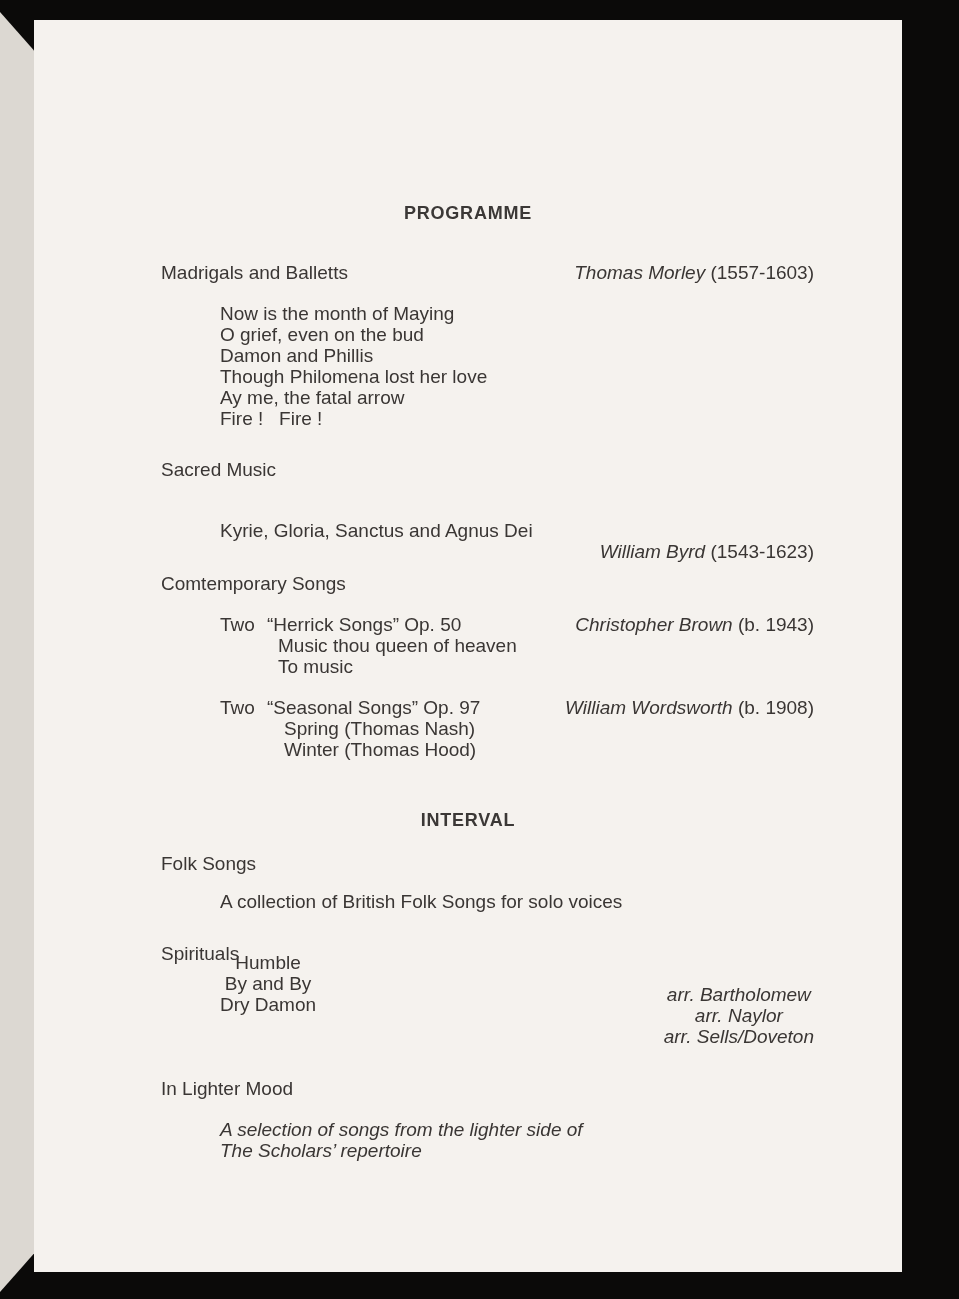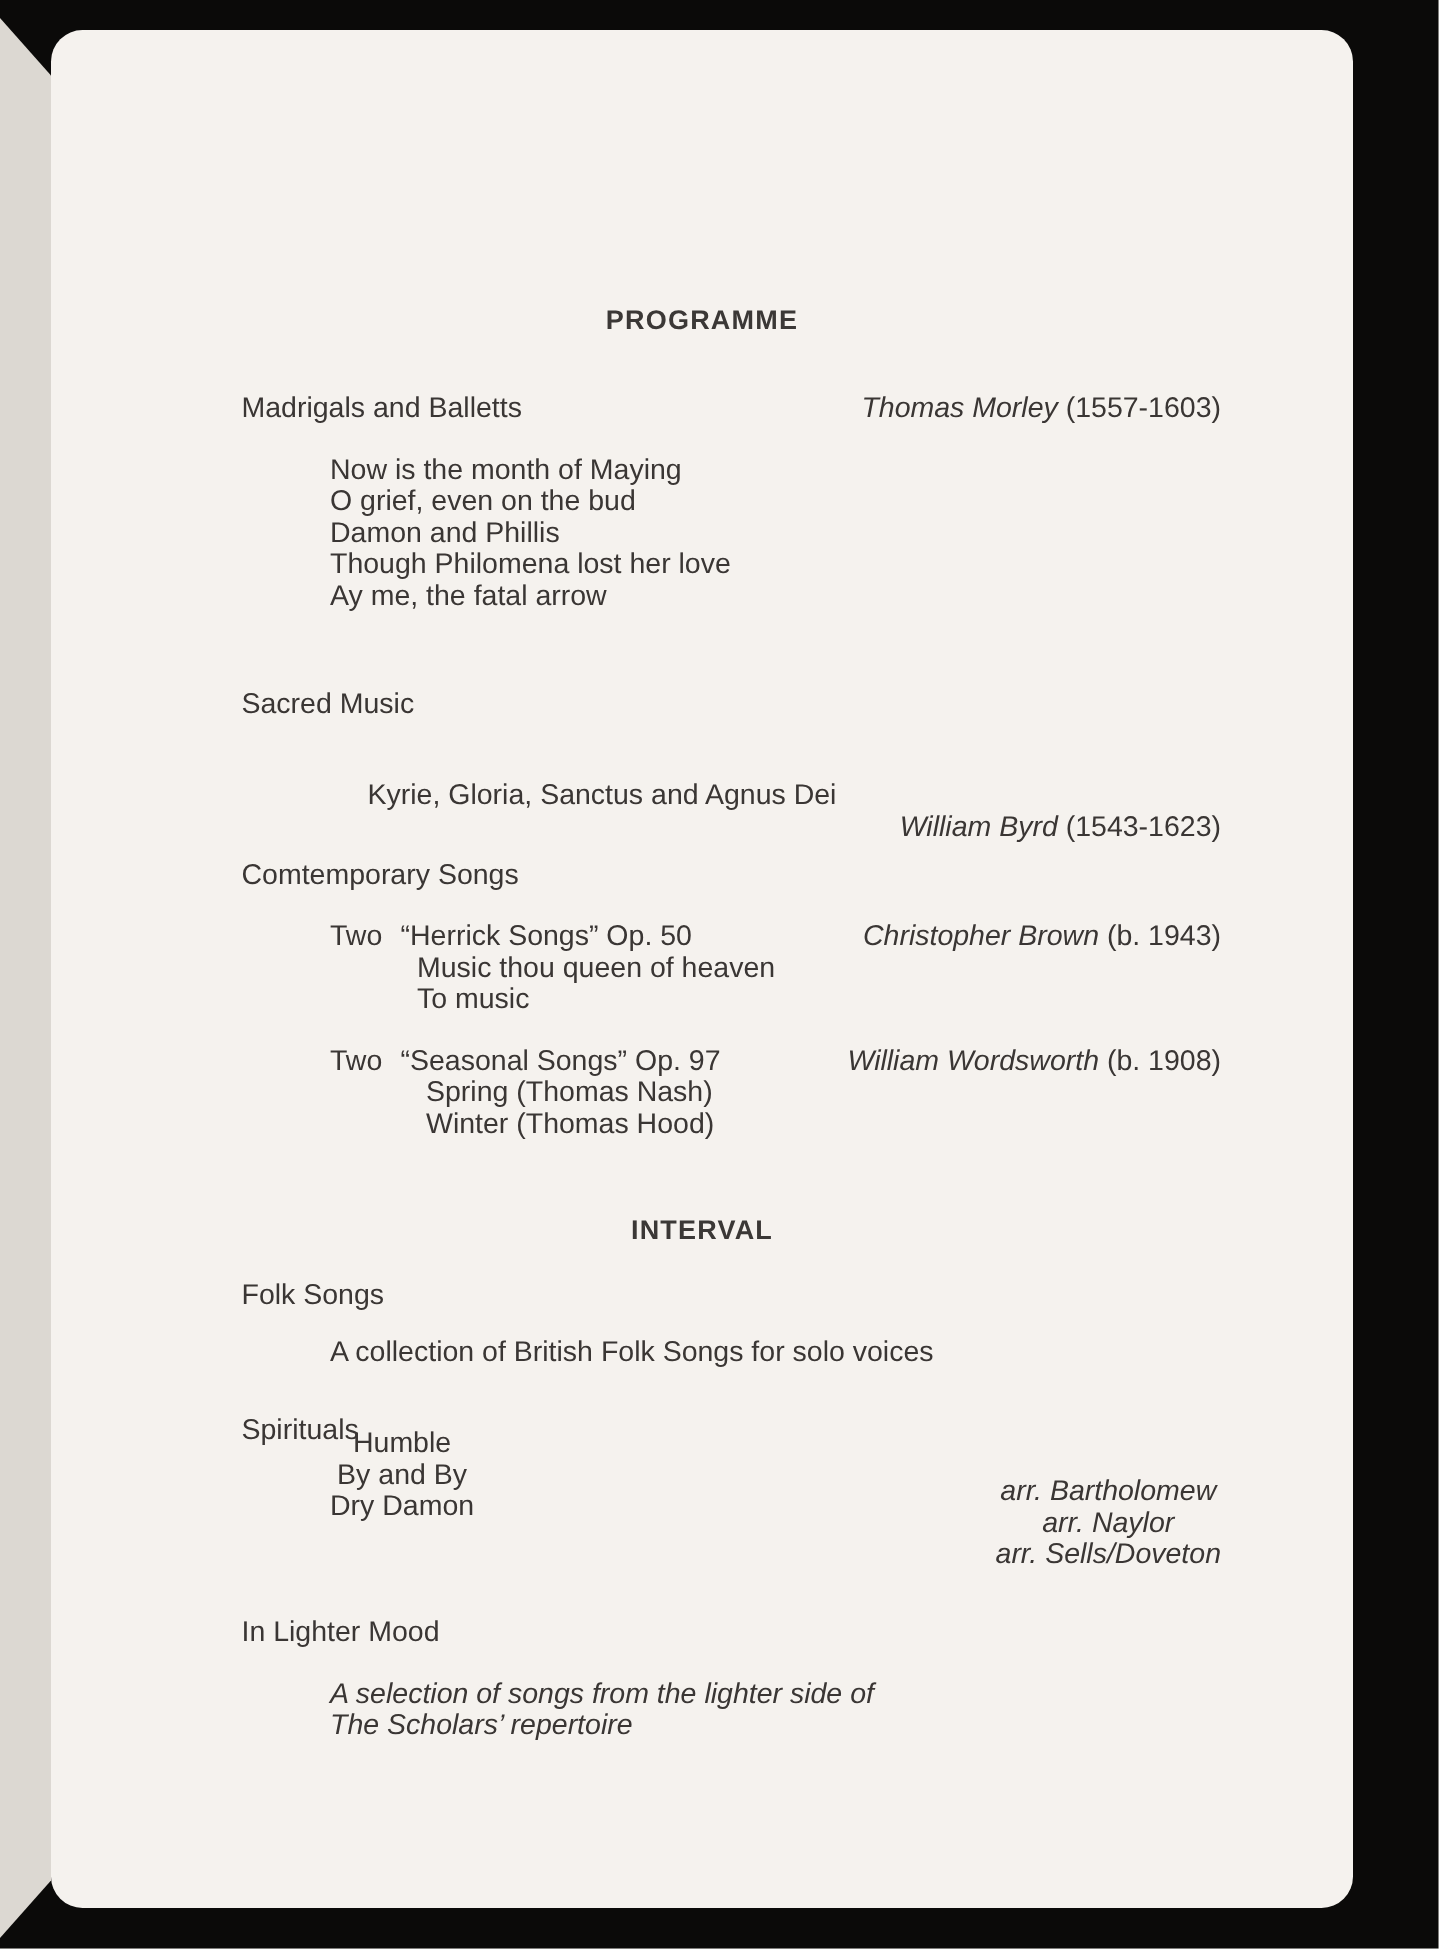--- a/index.html
+++ b/index.html
@@ -24,21 +24,20 @@
       background: #dcd8d2;
       clip-path: polygon(0 0, 100% 3%, 100% 97%, 0 100%);
     }
     .page {
       position: absolute;
       left: 34px;
       top: 20px;
       width: 868px;
       height: 1252px;
       background: #f5f2ee;
-      border-radius: 21px;
     }
     .content {
       position: absolute;
       left: 0;
       top: 0;
       width: 100%;
       height: 100%;
       font-size: 19px;
       line-height: 21px;
     }
@@ -85,24 +84,25 @@
     <div class="right" style="top:242px;">
       <span class="it">Thomas Morley</span>
       <span>(1557-1603)</span>
     </div>
     <div class="abs indent1 line-list" style="top:283px;">
       <div>Now is the month of Maying</div>
       <div>O grief, even on the bud</div>
       <div>Damon and Phillis</div>
       <div>Though Philomena lost her love</div>
       <div>Ay me, the fatal arrow</div>
+      <div style="white-space:pre;">Fire !   Fire !</div>
     </div>
 
     <div class="abs section" style="top:439px;">Sacred Music</div>
-    <div class="abs indent1" style="top:500px;margin-left:25px;">Kyrie, Gloria, Sanctus and Agnus Dei</div>
+    <div class="abs indent1" style="top:500px;">Kyrie, Gloria, Sanctus and Agnus Dei</div>
     <div class="right" style="top:521px;">
       <span class="it">William Byrd</span>
       <span>(1543-1623)</span>
     </div>
 
     <div class="abs section" style="top:553px;">Comtemporary Songs</div>
 
     <div class="abs indent1" style="top:594px;">Two</div>
     <div class="abs indent3" style="top:594px; left:233px;">“Herrick Songs” Op. 50</div>
     <div class="right" style="top:594px;">

